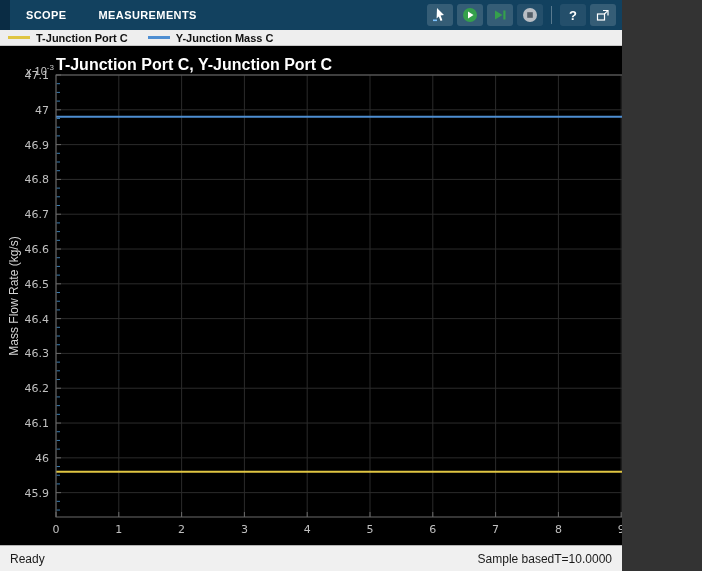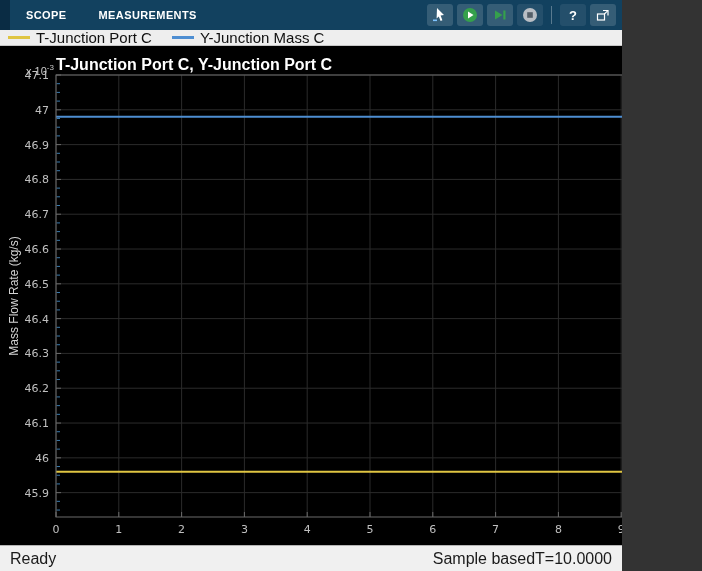--- a/index.html
+++ b/index.html
@@ -28,40 +28,40 @@
   .tbtn.flat{background:rgba(255,255,255,.08);}
   .tsep{width:1px;height:18px;background:rgba(255,255,255,.3);margin-left:8px;margin-right:4px;}
   .help-glyph{font-size:13px;font-weight:700;color:#fff;line-height:1;}
   
   .legendbar{
     height:16px;background:#eeeeee;border-bottom:1px solid #c6c6c6;box-sizing:border-box;
     display:flex;align-items:center;padding-left:8px;gap:20px;
   }
   .legend-item{display:flex;align-items:center;gap:6px;}
   .swatch{width:22px;height:3px;display:inline-block;background:#888;}
-  .legend-label{font-size:15px;font-weight:400;color:#111;white-space:nowrap;}
+  .legend-label{font-size:11px;font-weight:700;color:#111;white-space:nowrap;}
   
   .figure{position:relative;width:702px;height:499px;background:#000;}
   .plot-title{
     position:absolute;left:56px;width:628px;top:10px;text-align:left;
     color:#ffffff;font-size:16px;font-weight:700;
   }
   .y-exp{position:absolute;left:26px;top:17px;color:#c8c8c8;font-size:11px;}
   .y-exp sup{font-size:8px;vertical-align:super;}
   .ylabel{
     position:absolute;left:14px;top:250px;color:#d4d4d4;font-size:12px;white-space:nowrap;
     transform:translate(-50%,-50%) rotate(-90deg);
   }
   #plot{position:absolute;left:0;top:0;}
   svg text{font-family:"DejaVu Sans","Liberation Sans",sans-serif;}
   
   .statusbar{
     height:26px;background:#f0f0f0;border-top:1px solid #b5b5b5;box-sizing:border-box;
     display:flex;align-items:center;justify-content:space-between;
-    padding:0 10px;font-size:16px;color:#1a1a1a;
+    padding:0 10px;font-size:12px;color:#1a1a1a;
   }
   .statusbar .right{display:flex;}
 </style>
 </head>
 <body>
 
 <div class="window">
 
   <div class="toolbar">
     <div class="corner"></div>

